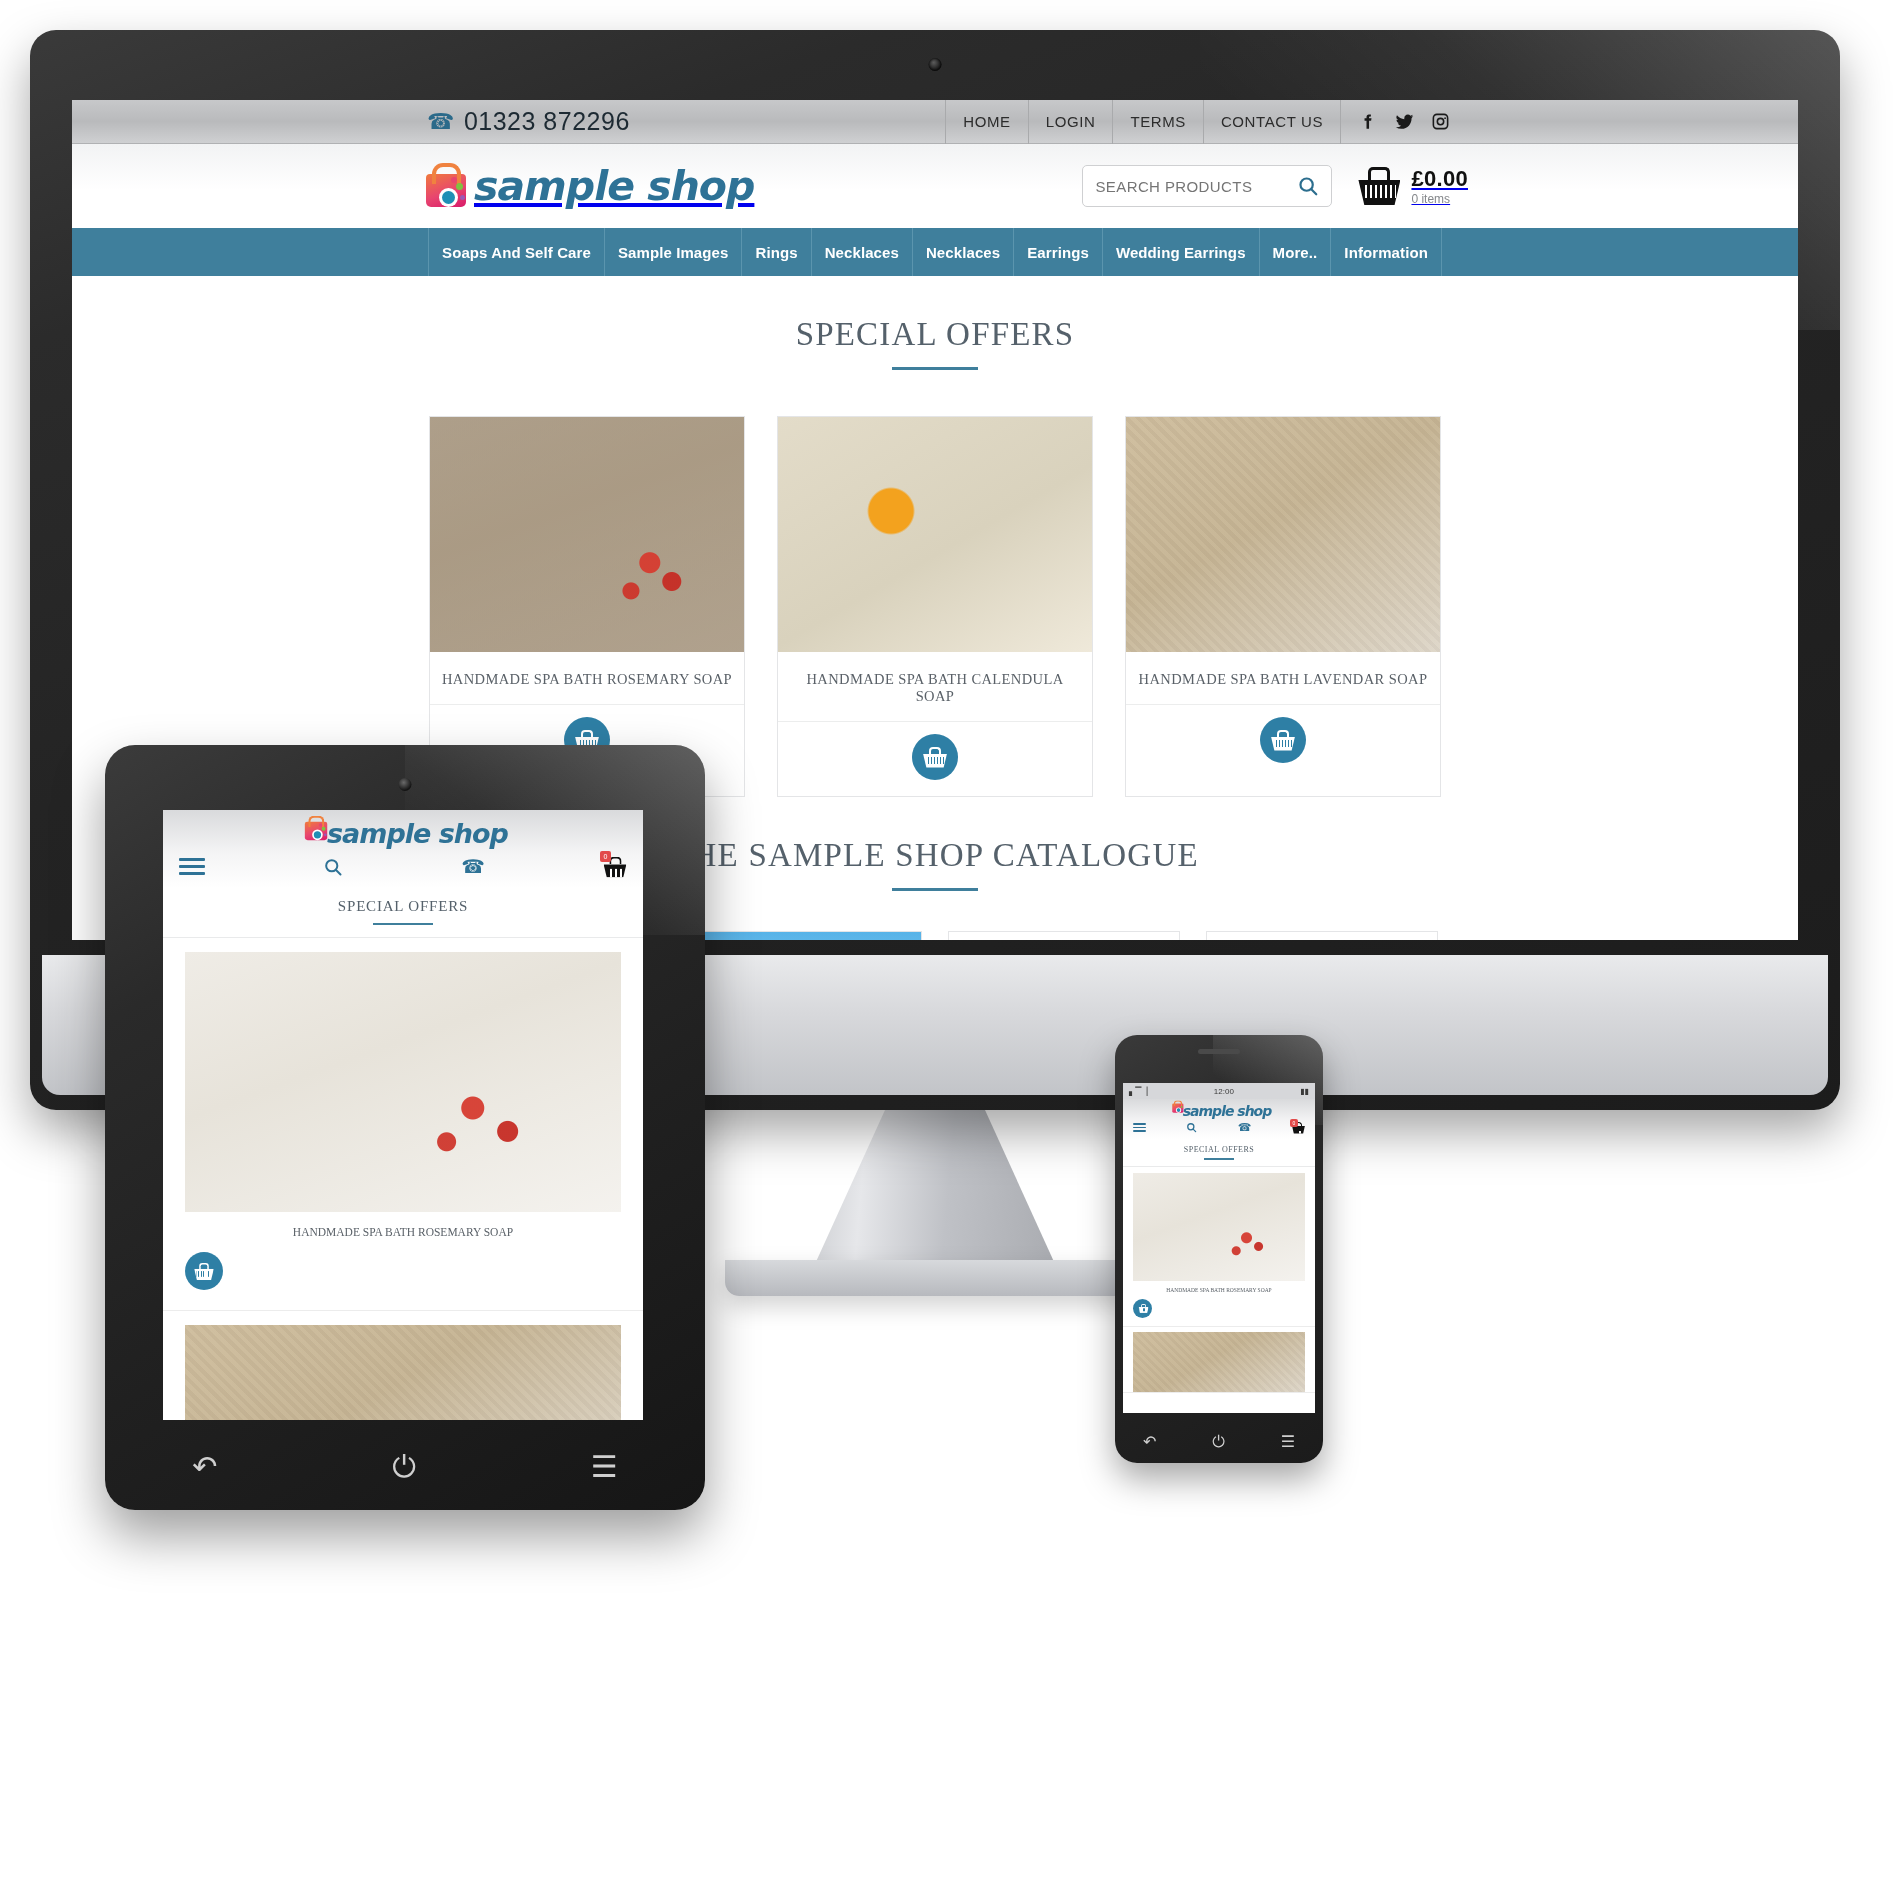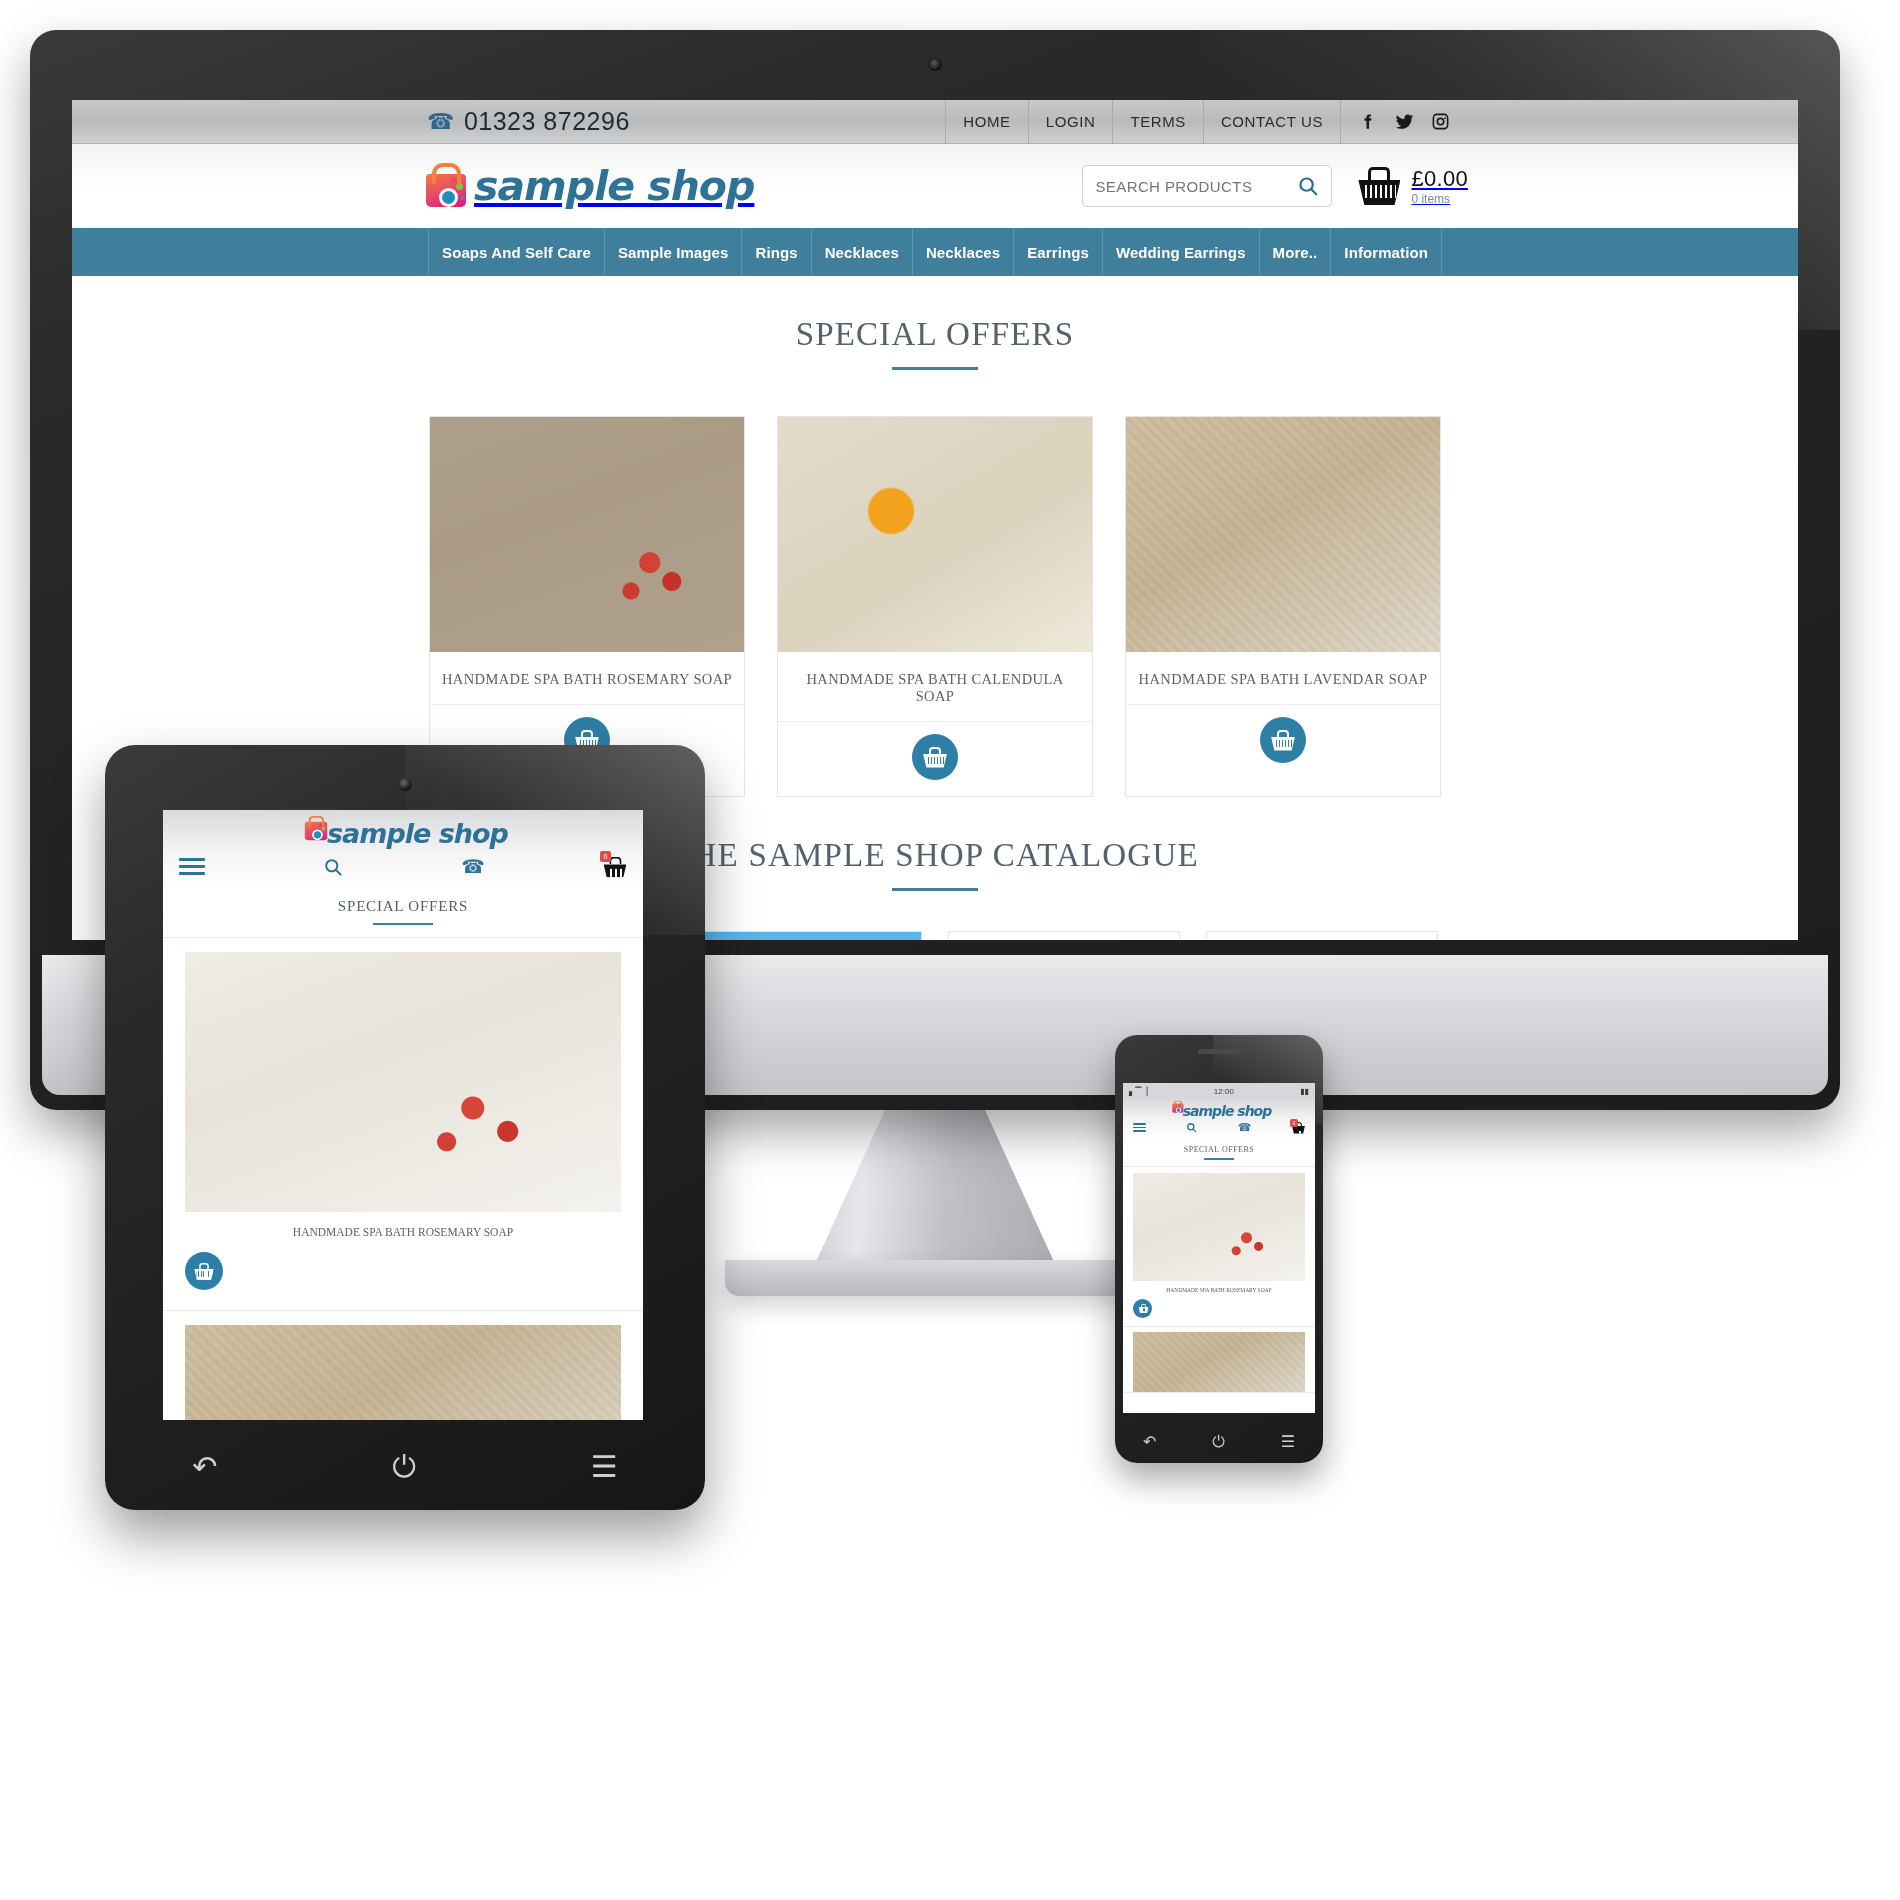--- a/index.html
+++ b/index.html
@@ -79,21 +79,21 @@
   }
   .searchbox input { border:0; outline:0; flex:1; font-size:15px; color:#6e7175; letter-spacing:.4px; font-family:"Liberation Sans",sans-serif; background:transparent; }
   .searchbox .mag { width:22px; height:22px; }
   .mag svg { width:22px;height:22px; stroke:#2c6e8e; fill:none; stroke-width:2.4; }
   .cart { display:flex; align-items:center; gap:11px; }
   .basket { width:42px; height:38px; position:relative; }
   .basket .body { position:absolute; left:0; bottom:0; width:42px; height:25px; background:#111; clip-path:polygon(0 0,100% 0,86% 100%,14% 100%); }
   .basket .body:after{ content:""; position:absolute; left:4px; top:5px; right:4px; height:13px;
     background:repeating-linear-gradient(90deg,transparent 0 3px,#fff 3px 5px); }
   .basket .handle { position:absolute; left:10px; top:0; width:22px; height:14px; border:3.5px solid #111; border-bottom:none; border-radius:5px 5px 0 0; }
-  .cart-txt .amt { font-size:22px; font-weight:normal; color:#111; letter-spacing:.3px; }
+  .cart-txt .amt { font-size:22px; font-weight:bold; color:#111; letter-spacing:.3px; }
   .cart-txt .items { font-size:12px; color:#85888c; }
 
   .mainnav { background:#3f7f9c; height:48px; display:flex; align-items:stretch; justify-content:center; }
   .mainnav a {
     display:flex; align-items:center; padding:0 13px; color:#fff; font-size:15px; font-weight:bold;
     text-decoration:none; border-right:1px solid #5b95ae; letter-spacing:.1px;
   }
   .mainnav a:first-child { border-left:1px solid #5b95ae; }
 
   

